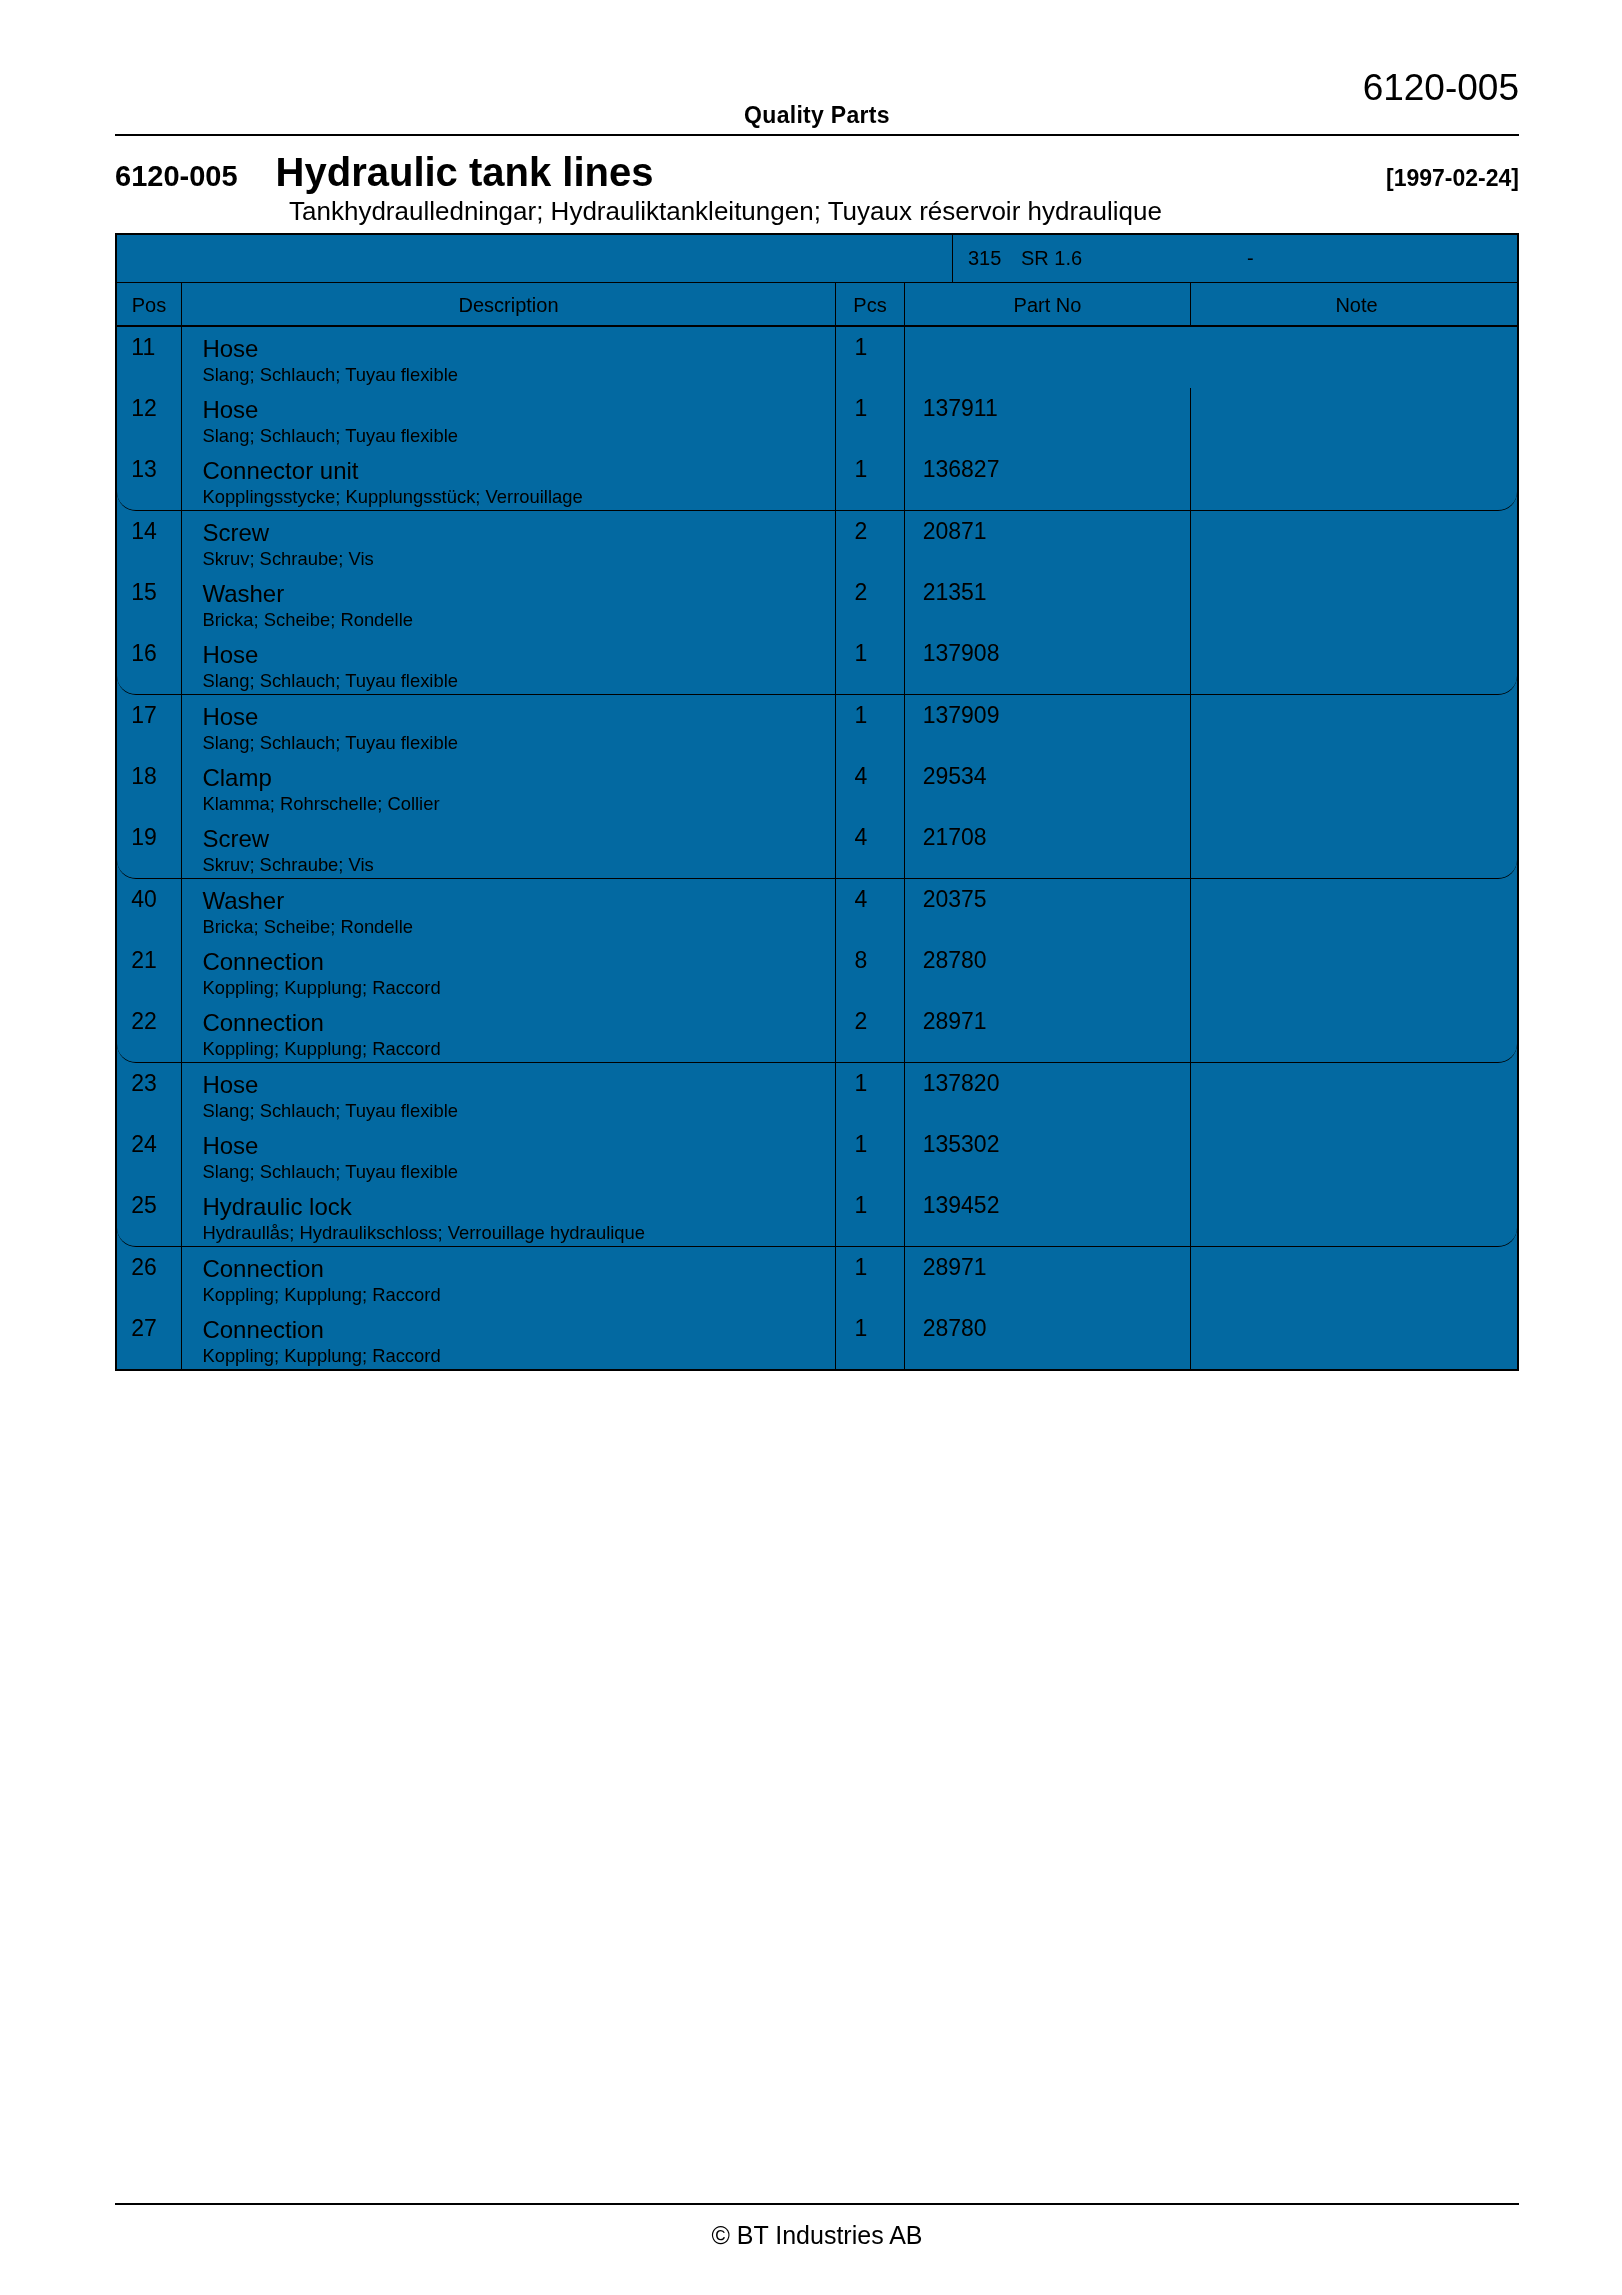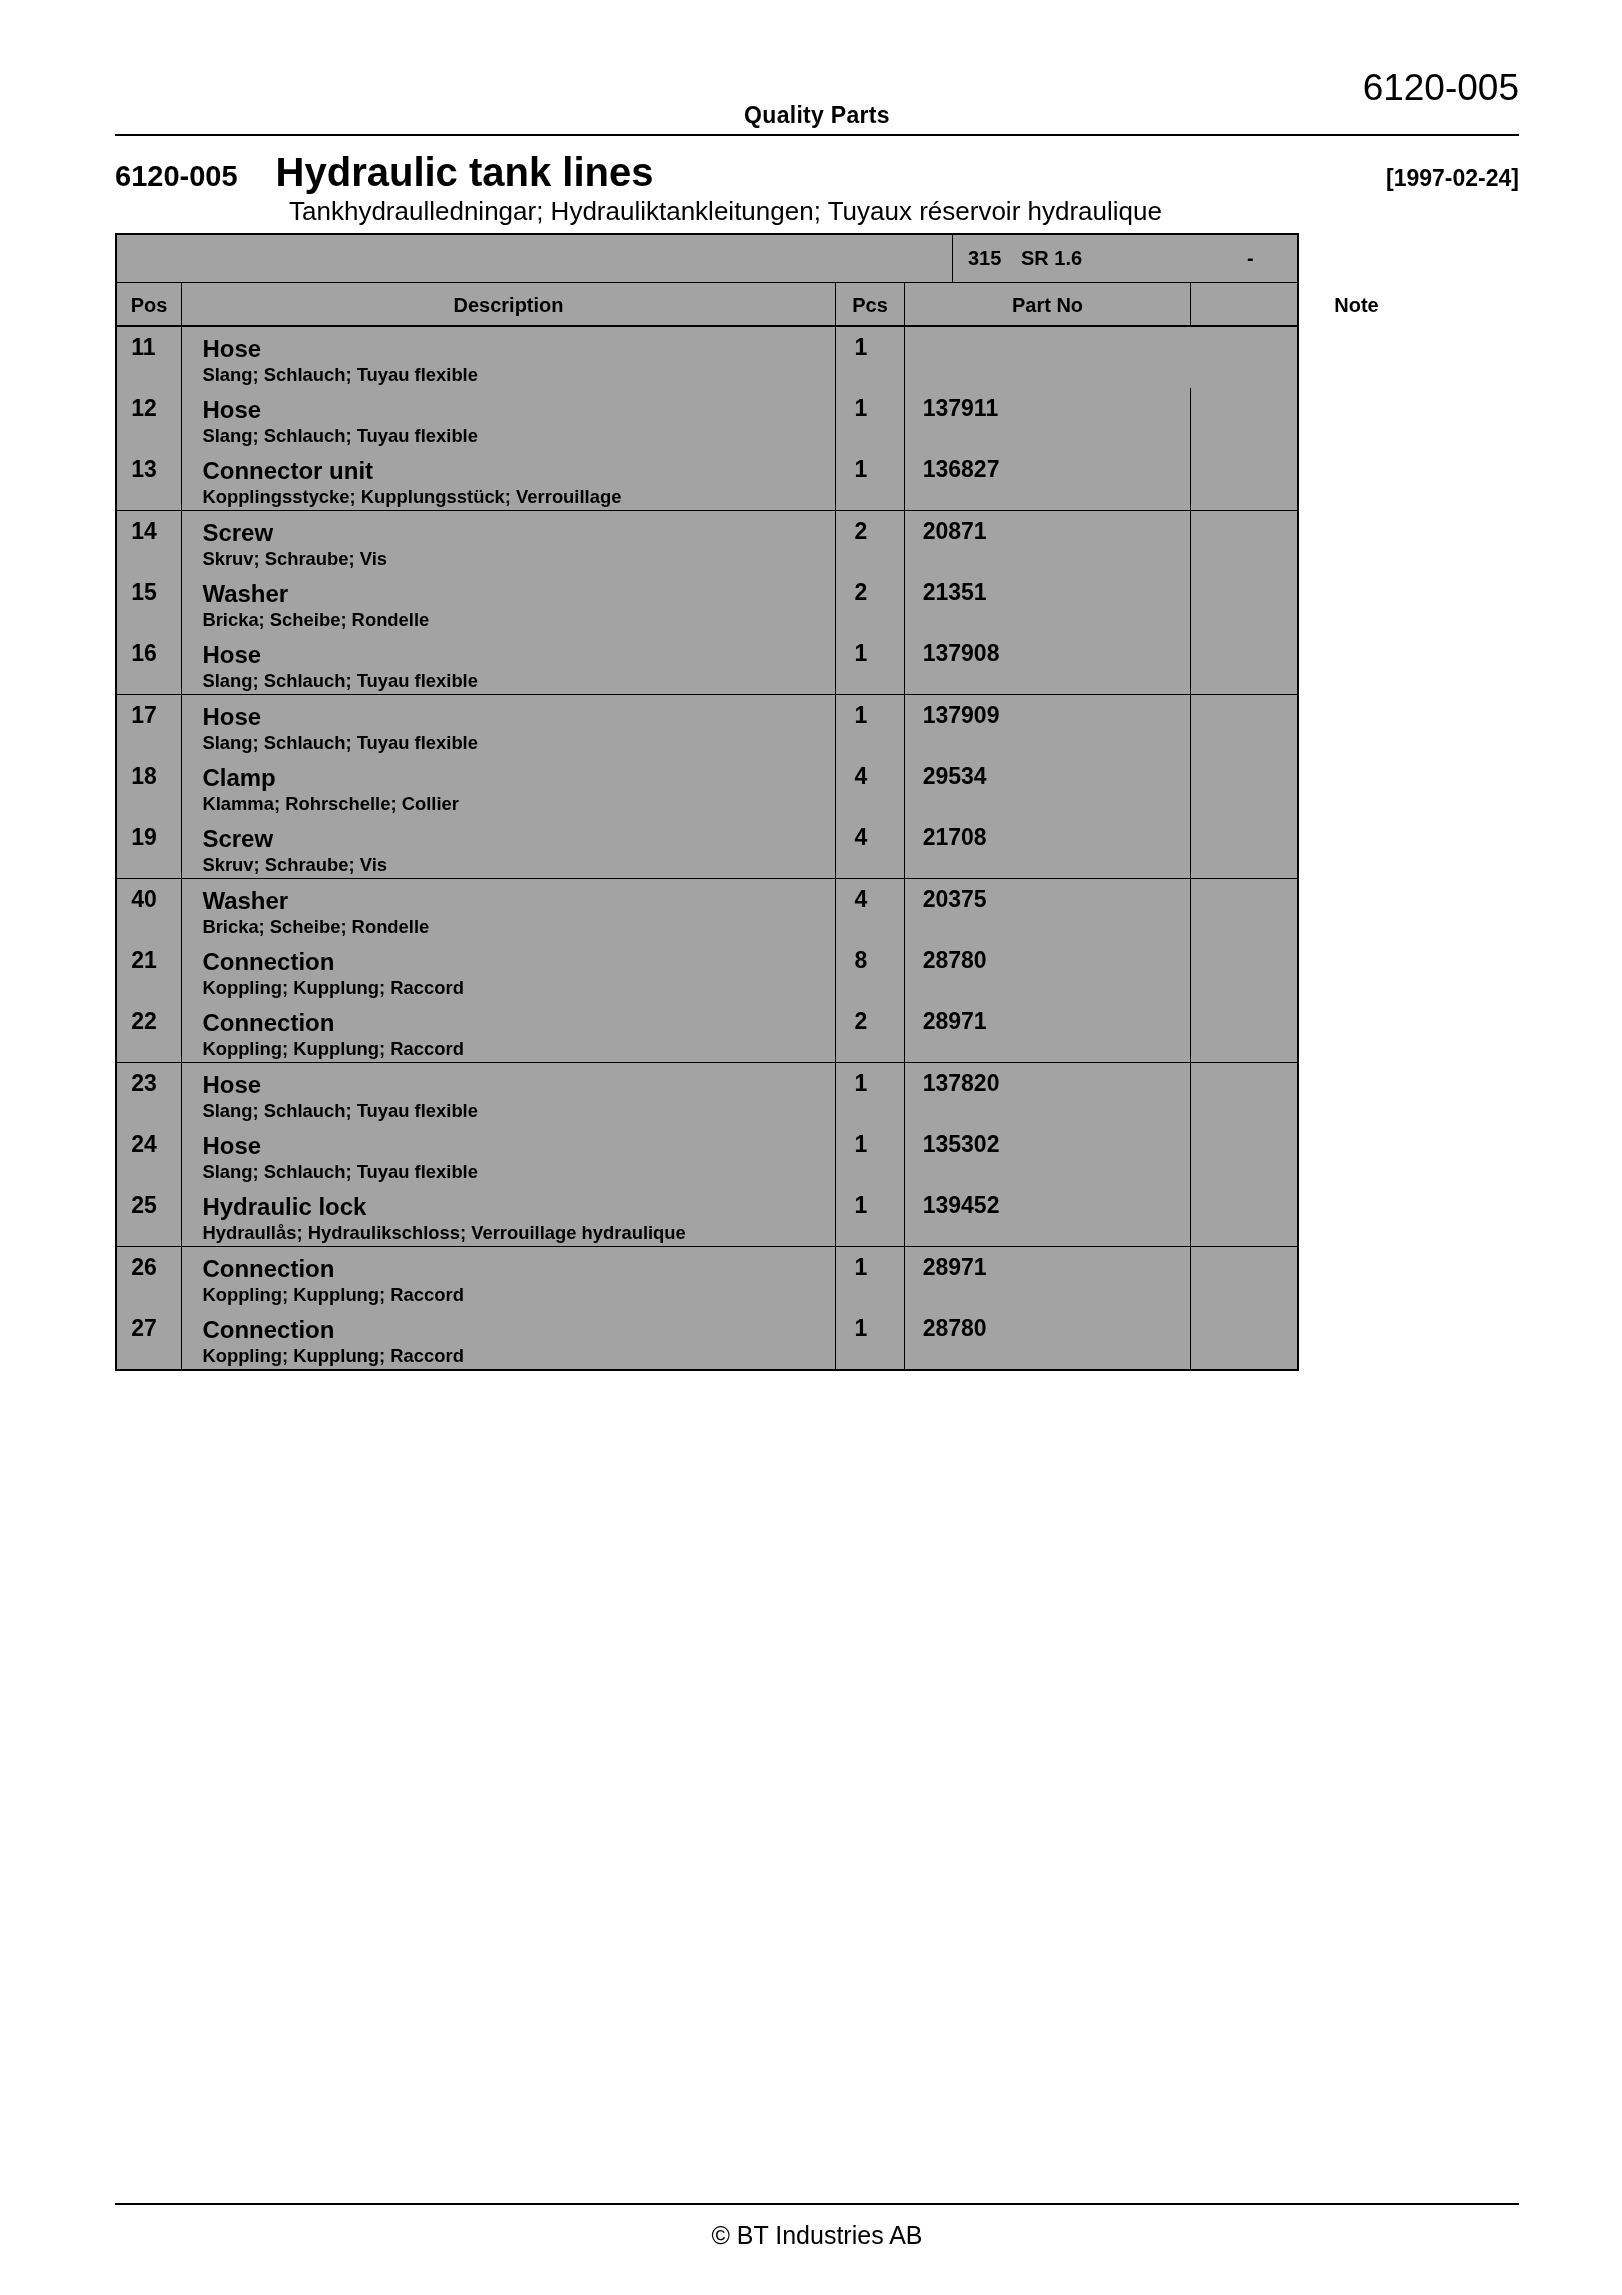--- a/index.html
+++ b/index.html
@@ -48,24 +48,23 @@
   .subtitle {
     position: absolute;
     top: 196px; left: 289px;
     font-size: 26px;
   }
 
   
   .parts-table {
     position: absolute;
     top: 233px; left: 115px;
-    width: 1184px;
+    width: 1404px;
     border: 2px solid #000;
-    background: #a3a3a3;
-    font-weight: bold;
+    background: #0369a1;
   }
   .meta-strip {
     display: flex;
     height: 48px;
     border-bottom: 1.4px solid #000;
     position: relative;
   }
   .meta-spacer {
     width: 836px;
     border-right: 1.4px solid #000;
@@ -85,21 +84,21 @@
     height: 44px;
   }
   .head-cell {
     font-size: 20px;
     text-align: center;
     padding-top: 11px;
     border-right: 1.4px solid #000;
   }
   .head-cell:last-child { border-right: none; }
 
-  .group { border-bottom: 1.4px solid #000; }
+  .group { border-bottom: 1.4px solid #000; border-radius: 19px; }
   .group:last-child { border-bottom: none; }
 
   .row { min-height: 61px; }
   .cell {
     border-right: 1.4px solid #000;
     padding-top: 6.8px;
   }
   .cell:last-child { border-right: none; }
   .cell.pos  { padding-left: 14.3px; font-size: 23px; }
   .cell.desc { padding-left: 20.4px; }

